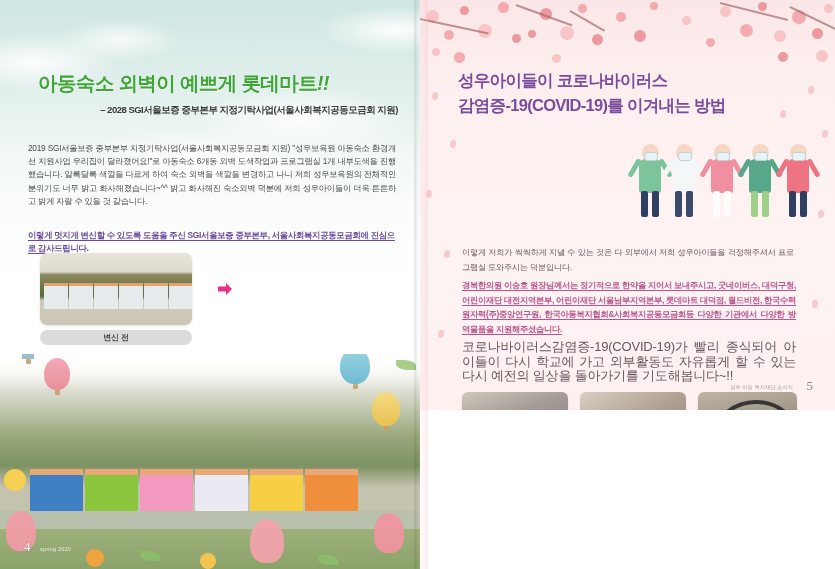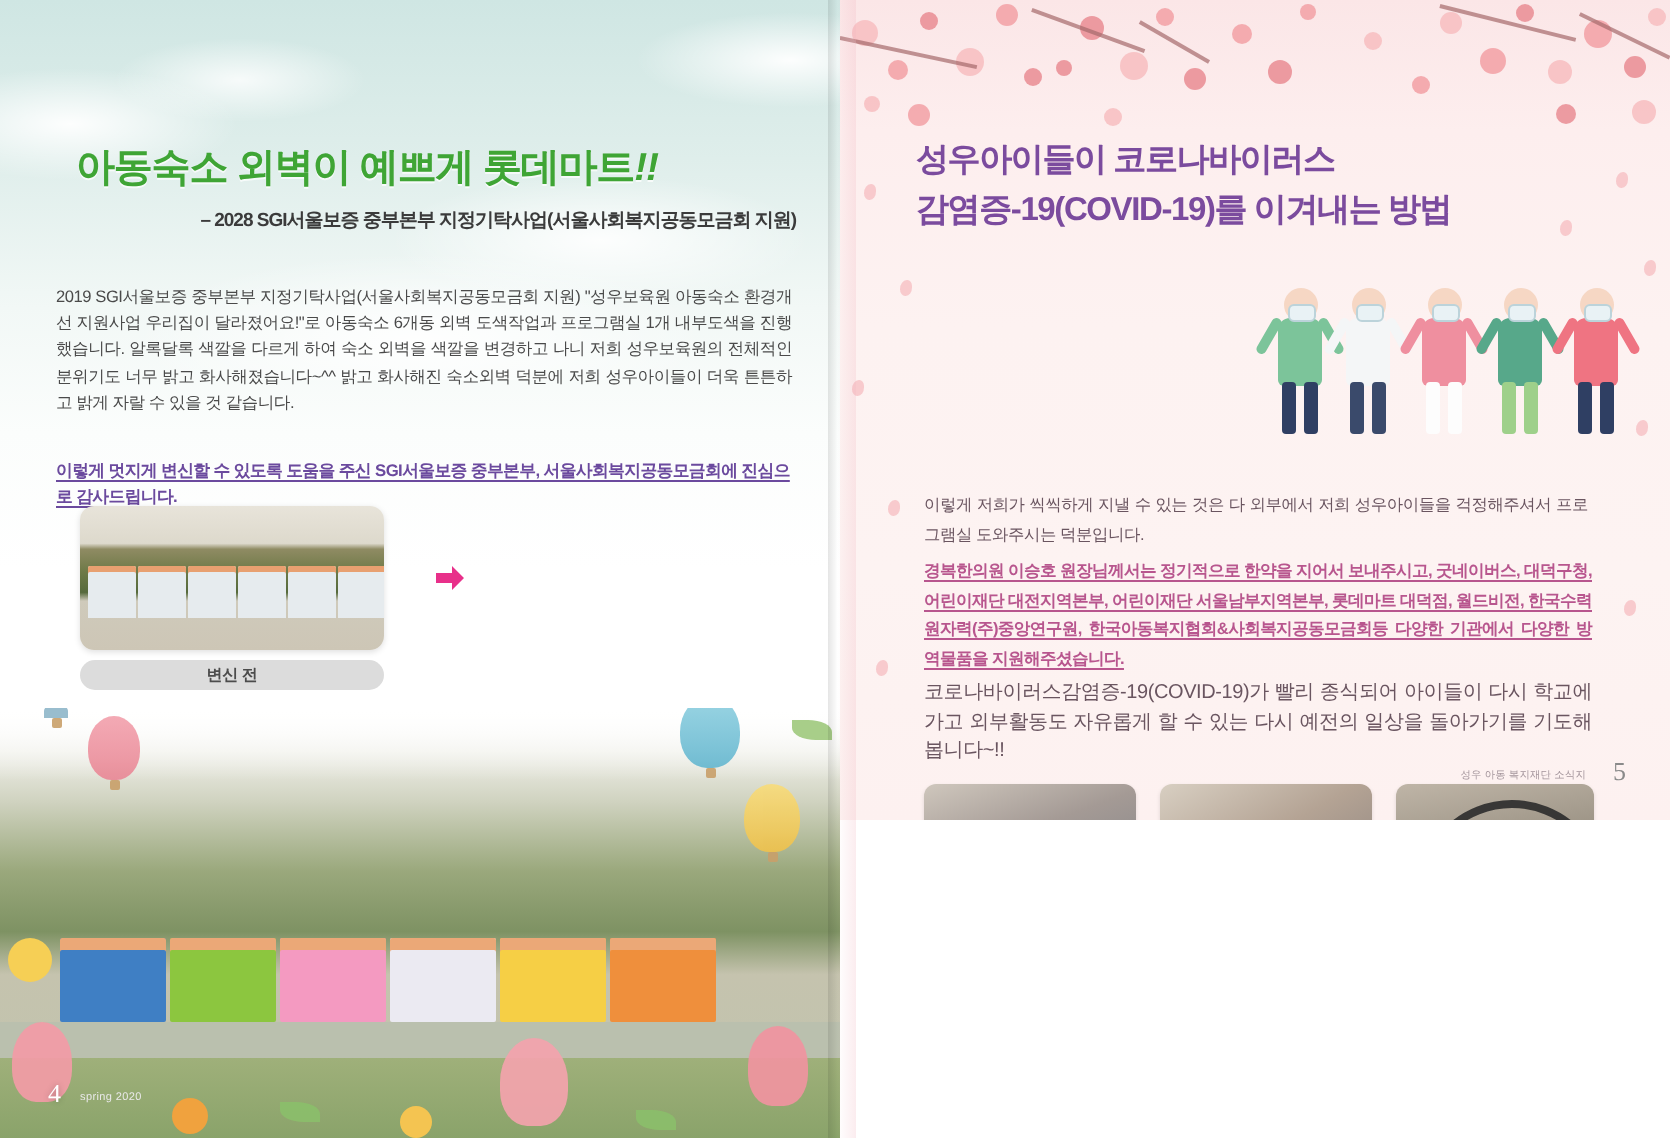--- a/index.html
+++ b/index.html
@@ -135,21 +135,21 @@
     position:absolute;left:42px;top:246px;width:332px;
     font-size:8.2px;line-height:14.5px;color:#6a5560;letter-spacing:-.2px;text-align:justify;
   }
   .r-highlight{
     position:absolute;left:42px;top:278px;width:334px;
     font-size:8.3px;line-height:14.6px;font-weight:bold;color:#B8568E;letter-spacing:-.3px;
     text-decoration:underline;text-underline-offset:2px;text-align:justify;
   }
   .r-body3{
     position:absolute;left:42px;top:340px;width:334px;
-    font-size:10px;line-height:14.5px;color:#6a5560;letter-spacing:-.2px;text-align:justify;
+    font-size:13px;line-height:14.5px;color:#6a5560;letter-spacing:-.2px;text-align:justify;
   }
 
   
   .family{position:absolute;right:14px;top:128px;width:190px;height:106px;}
   .person{position:absolute;bottom:6px;}
   .p-head{width:17px;height:17px;border-radius:50%;position:absolute;left:50%;margin-left:-8.5px;top:0;}
   .p-mask{position:absolute;left:50%;margin-left:-6px;top:8px;width:12px;height:7px;border-radius:3px;background:#e9f2f5;border:.5px solid #bcd3da;}
   .p-body{position:absolute;left:50%;margin-left:-11px;top:15px;width:22px;height:34px;border-radius:6px 6px 3px 3px;}
   .p-legs{position:absolute;left:50%;margin-left:-9px;top:47px;width:18px;height:28px;}
   .p-legs i{position:absolute;top:0;width:7px;height:26px;border-radius:2px;display:block;}

